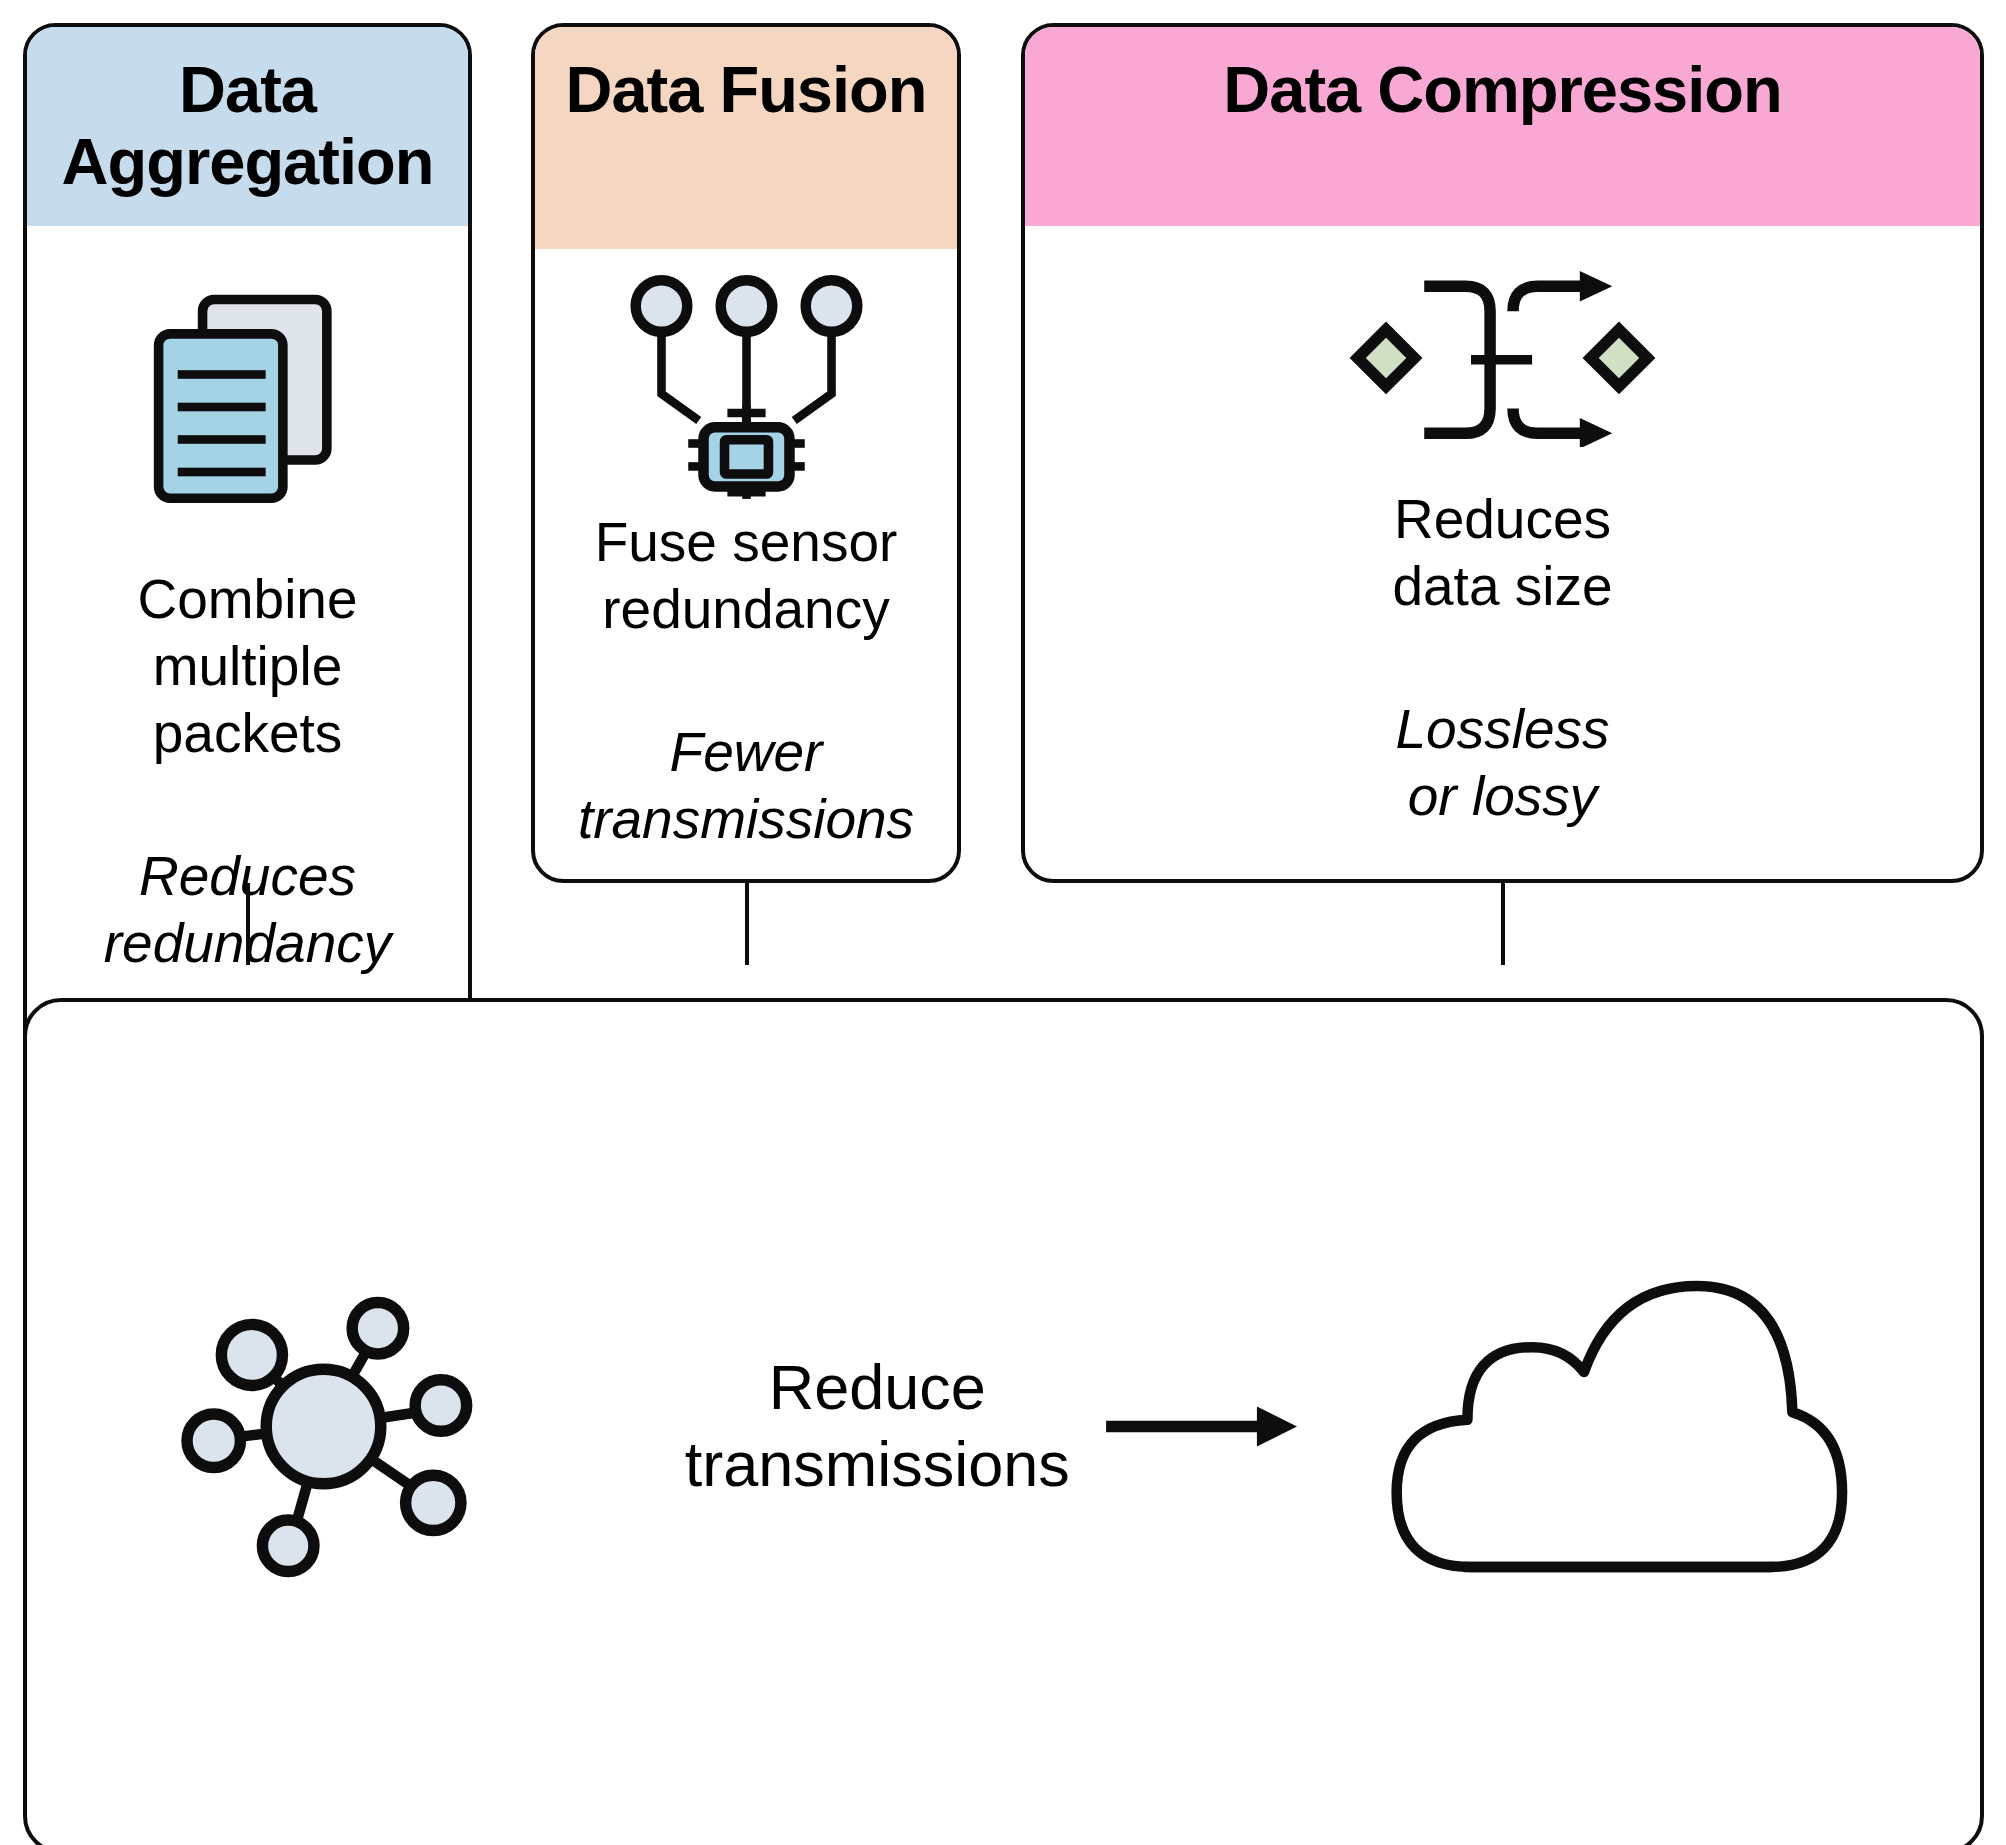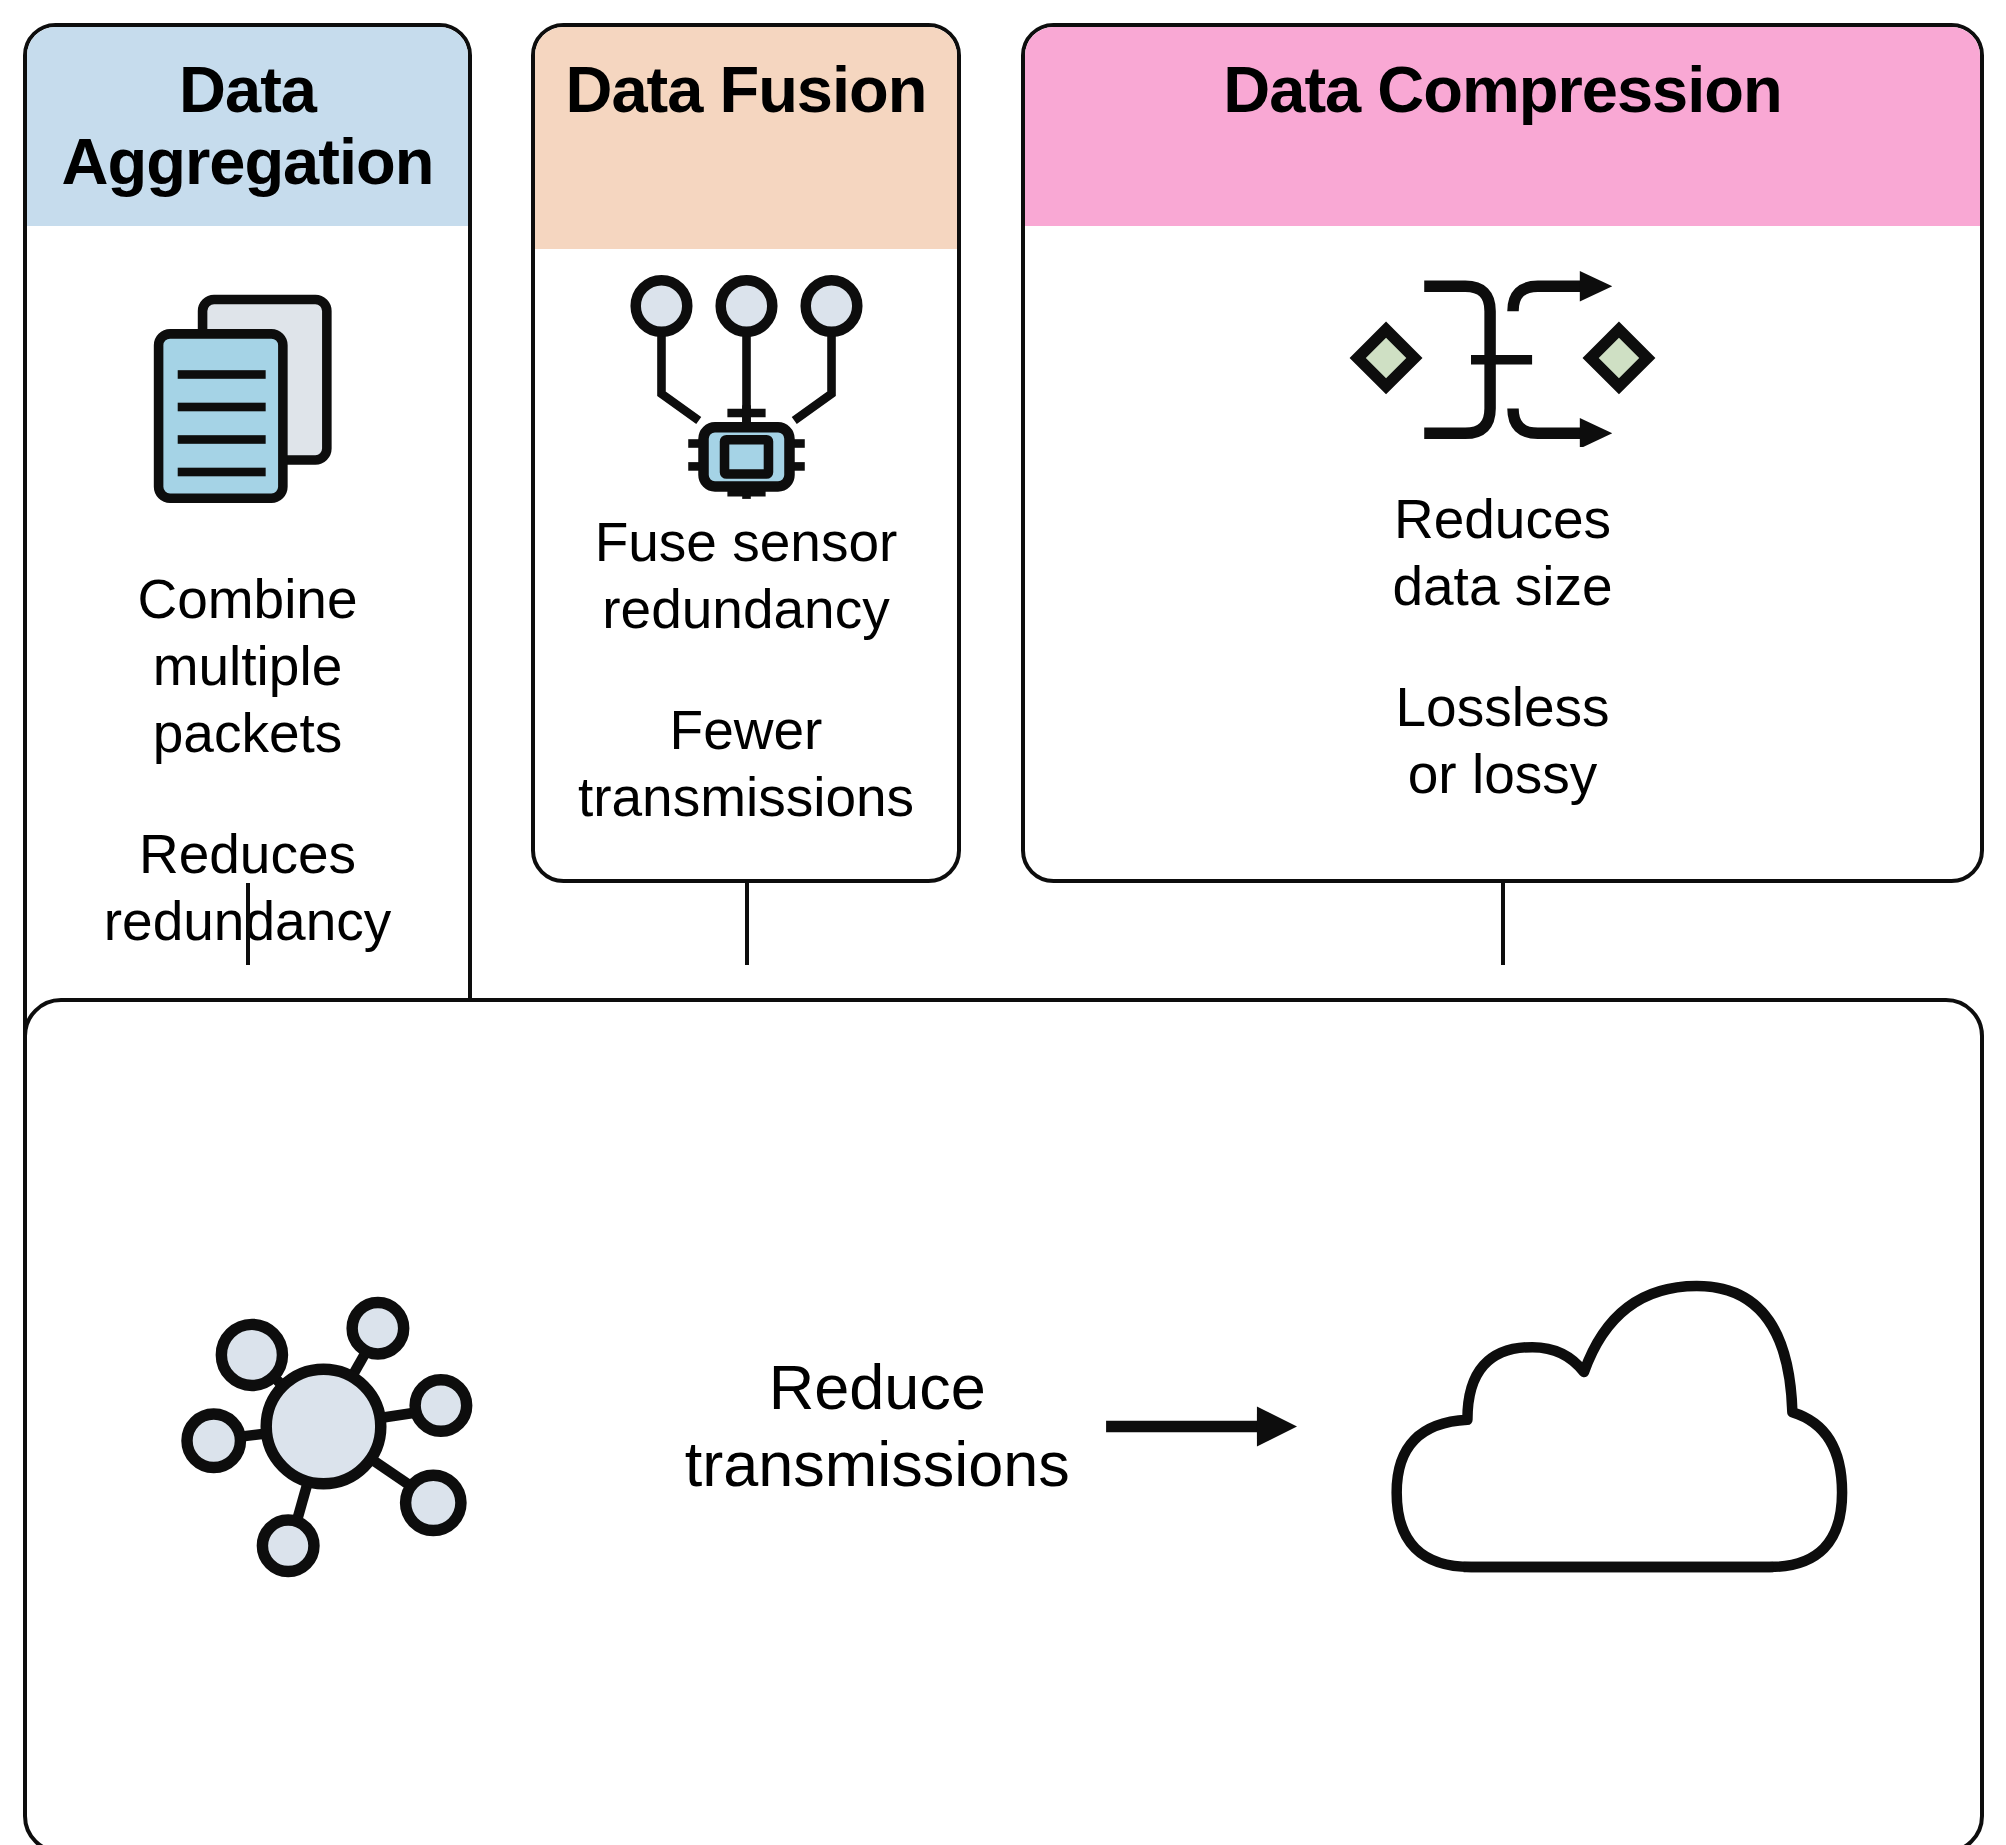--- a/index.html
+++ b/index.html
@@ -70,21 +70,21 @@
     align-items: center;
     justify-content: flex-start;
     padding: 0 1px;
   }
   .card-line {
     text-align: center;
     font-size: 55px;
     line-height: 1.22;
     white-space: pre-line;
   }
-  .card-line.second { margin-top: 54px; }
+  .card-line.second { margin-top: 76px; font-style: italic; }
 
   
   .connector {
     position: absolute;
     width: 3.8px;
     background: #0d0d0d;
   }
   .conn-1 { left: 246px;  top: 883px; height: 82px; }
   .conn-2 { left: 745px;  top: 883px; height: 82px; }
   .conn-3 { left: 1501px; top: 883px; height: 82px; }

